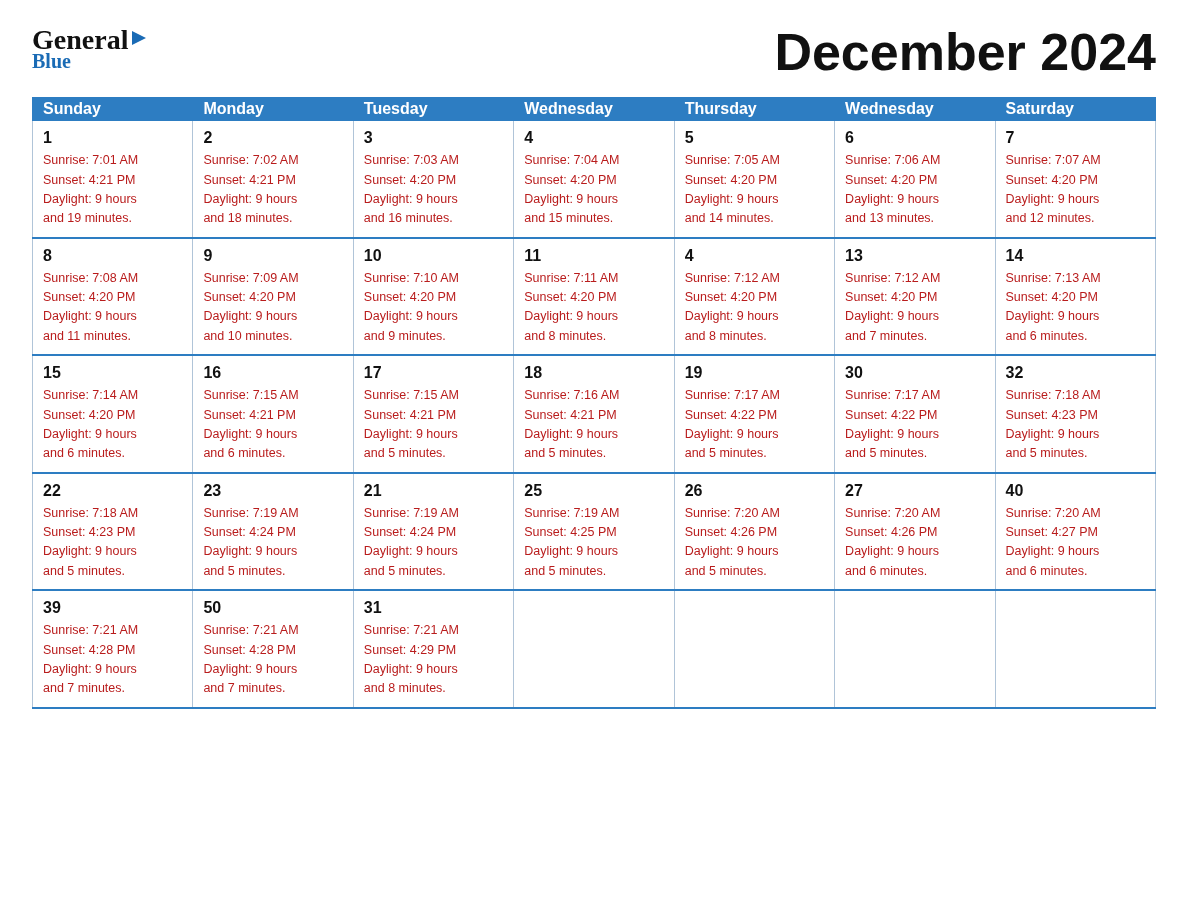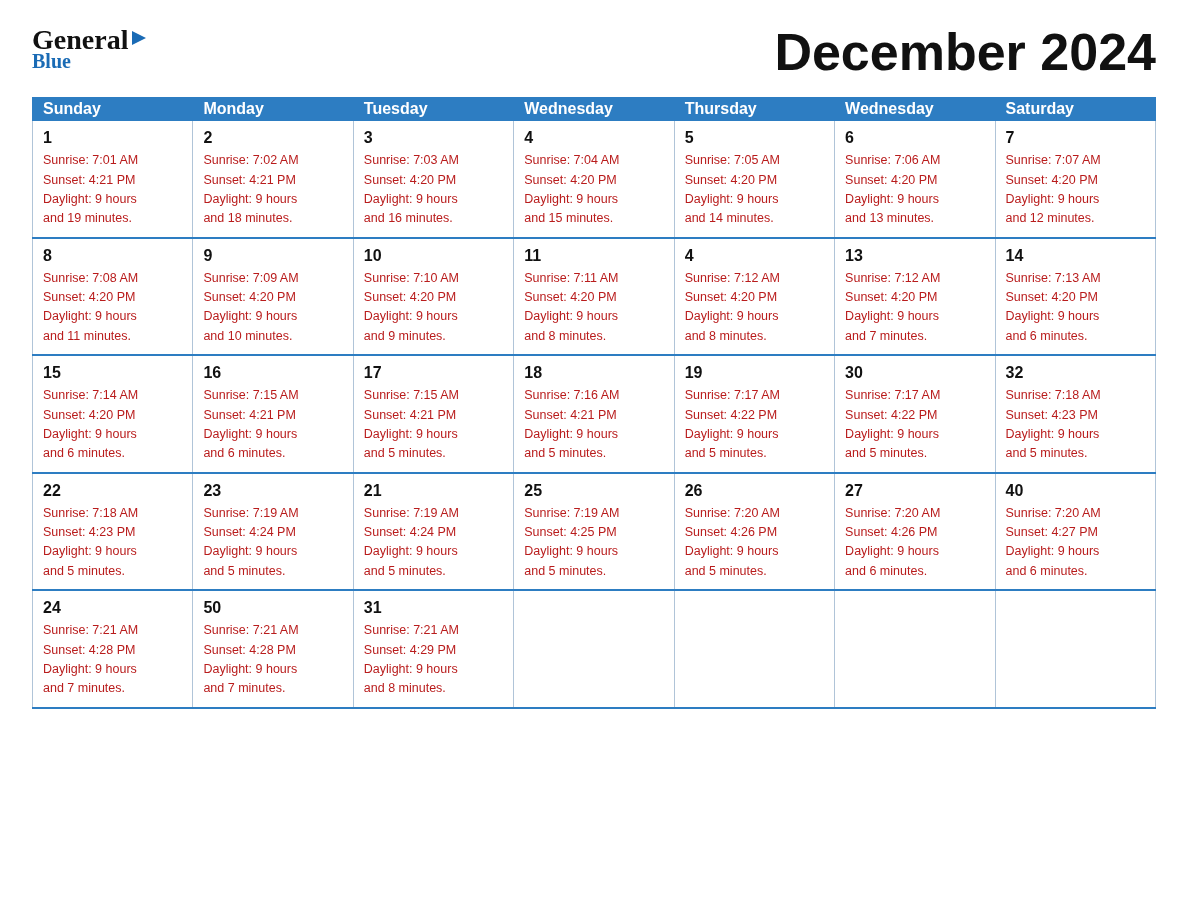--- a/index.html
+++ b/index.html
@@ -234,21 +234,21 @@
         <span class="day-number">27</span>
         <span class="day-info">Sunrise: 7:20 AM<br>Sunset: 4:26 PM<br>Daylight: 9 hours<br>and 6 minutes.</span>
       </td>
         <td>
         <span class="day-number">40</span>
         <span class="day-info">Sunrise: 7:20 AM<br>Sunset: 4:27 PM<br>Daylight: 9 hours<br>and 6 minutes.</span>
       </td>
       </tr>
       <tr>
         <td>
-        <span class="day-number">24</span>
+        <span class="day-number">39</span>
         <span class="day-info">Sunrise: 7:21 AM<br>Sunset: 4:28 PM<br>Daylight: 9 hours<br>and 7 minutes.</span>
       </td>
         <td>
         <span class="day-number">50</span>
         <span class="day-info">Sunrise: 7:21 AM<br>Sunset: 4:28 PM<br>Daylight: 9 hours<br>and 7 minutes.</span>
       </td>
         <td>
         <span class="day-number">31</span>
         <span class="day-info">Sunrise: 7:21 AM<br>Sunset: 4:29 PM<br>Daylight: 9 hours<br>and 8 minutes.</span>
       </td>

